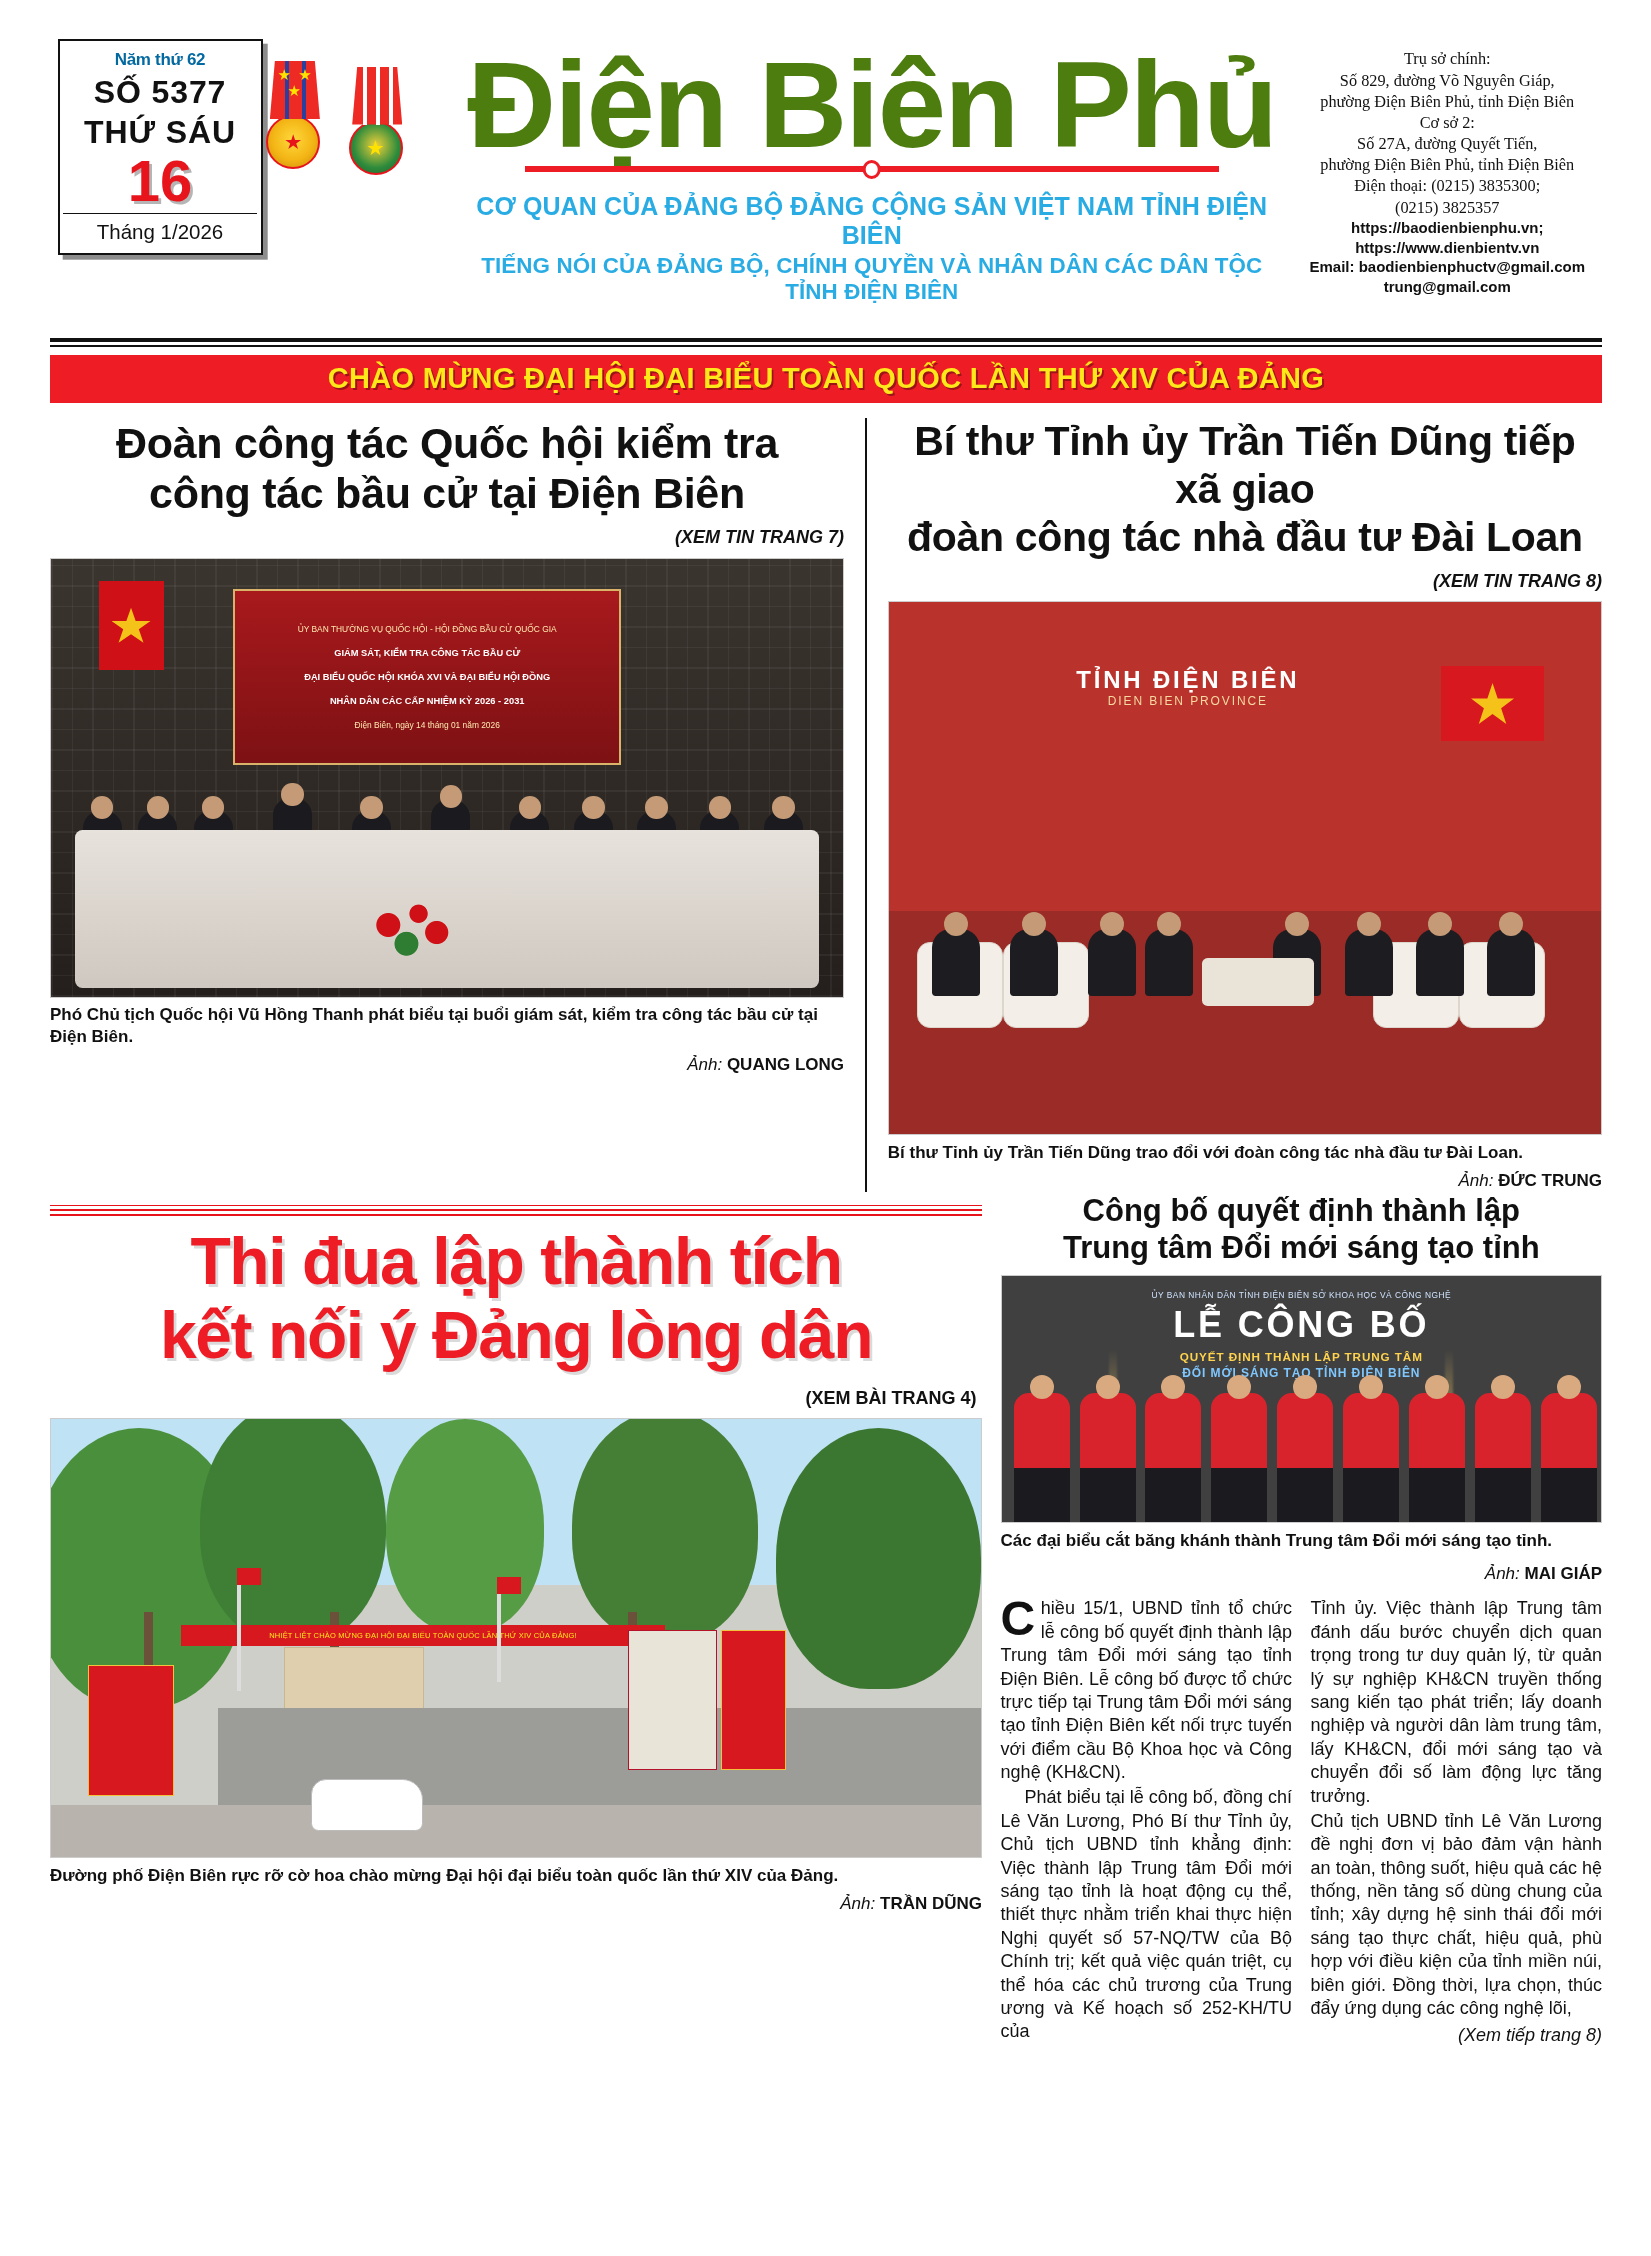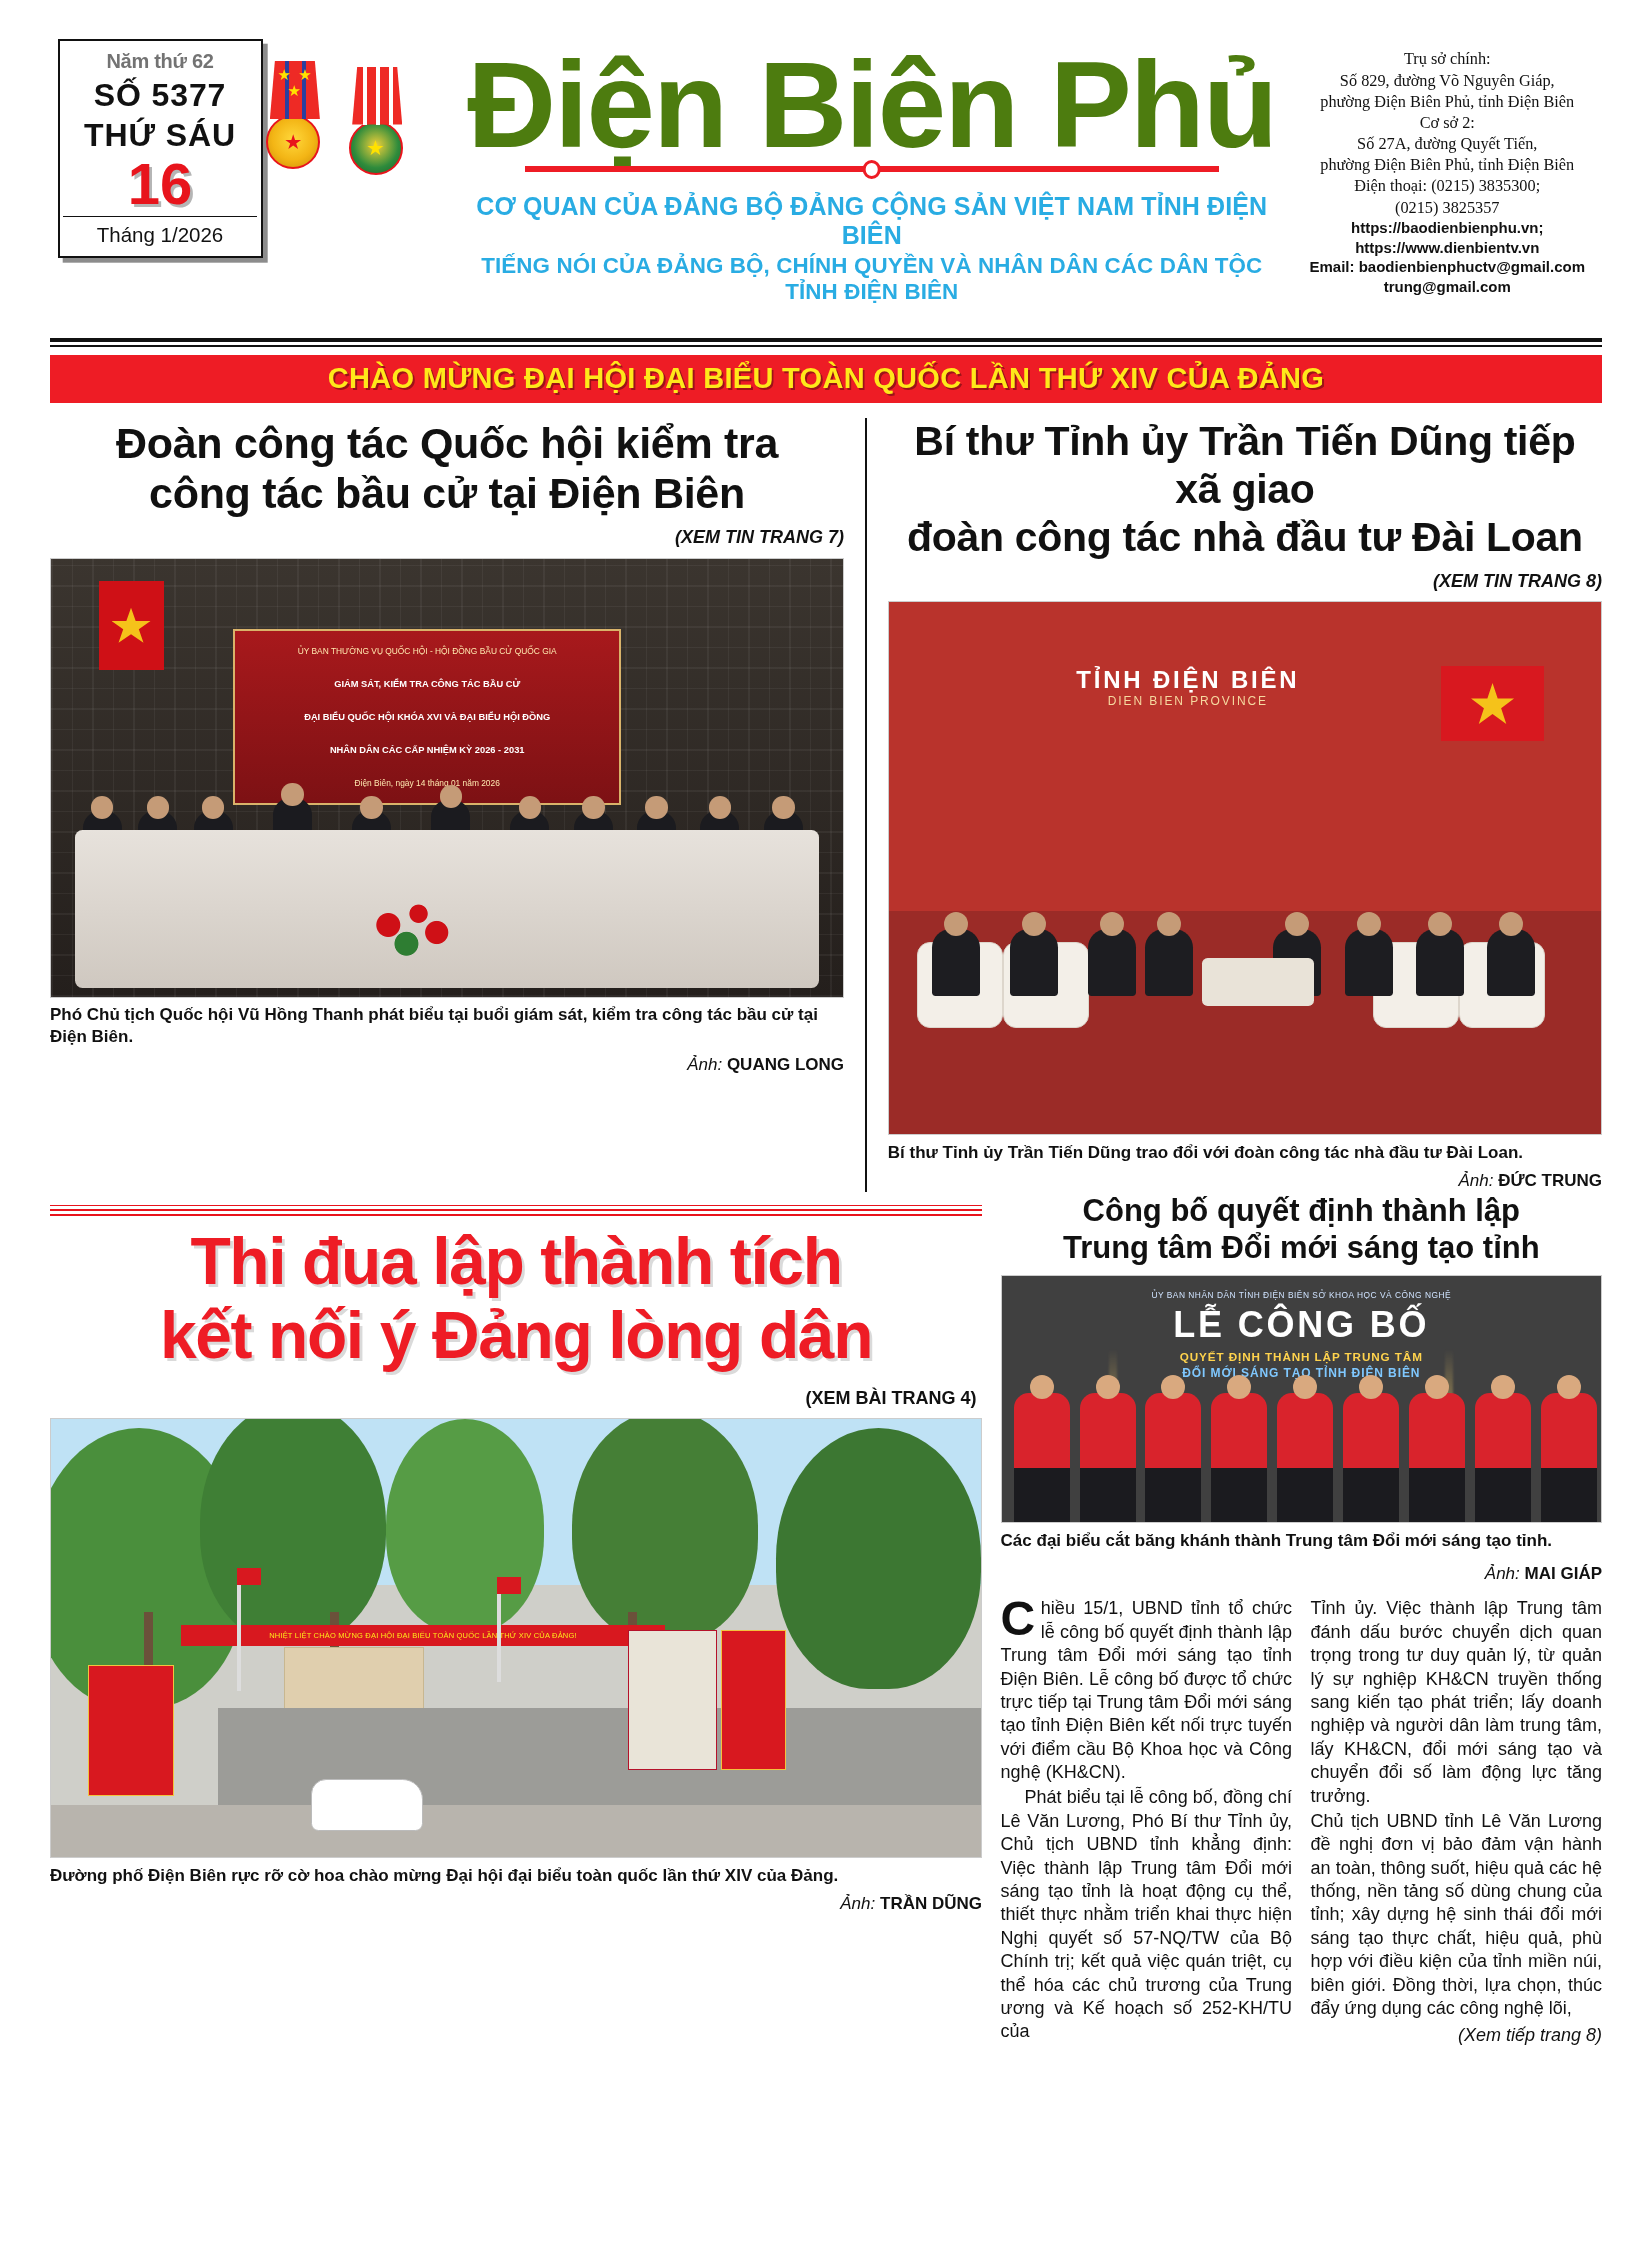--- a/index.html
+++ b/index.html
@@ -13,21 +13,21 @@
 
   
   .masthead { position: relative; height: 308px; display: flex; align-items: flex-start; }
 
   .issue-box {
     width: 205px; margin-left: 7.5px; margin-top: 13px;
     border: 2.8px solid #111; background: #fff;
     box-shadow: 4.7px 4.7px 0 rgba(0,0,0,.45);
     text-align: center; padding: 9.3px 3.7px 9.3px;
   }
-  .issue-line1 { font-size: 20px; font-weight: bold; letter-spacing: -0.3px; color:#737373; margin-bottom: 3.7px; }
+  .issue-line1 { font-size: 17px; font-weight: bold; letter-spacing: -0.3px; color:#0369a1; margin-bottom: 3.7px; }
   .issue-line2 { font-size: 32px; font-weight: bold; color:#111; font-stretch: condensed; letter-spacing:0.9px; margin-bottom: 2.8px;}
   .issue-line3 { font-size: 32px; font-weight: bold; color:#111; letter-spacing:0.9px; margin-bottom: 0px;}
   .issue-day {
     font-size: 58px; font-weight: bold; color: #e8141c; line-height: .95;
     text-shadow: 2.8px 2.8px 0 rgba(120,120,120,.55); margin: 1.9px 0 5.6px;
   }
   .issue-month { font-size: 20.5px; color:#111; border-top: 1.9px solid #111; padding-top: 5.6px; }
 
   .medals { width: 196px; margin-top: 35px; position: relative; }
   .medal { position:absolute; width: 58px; }
@@ -129,22 +129,22 @@
   .ph-meeting .wallpat {
     position:absolute; inset:0;
     background:
       repeating-linear-gradient(90deg, rgba(255,255,255,.05) 0 1.9px, transparent 1.9px 20.5px),
       repeating-linear-gradient(0deg, rgba(255,255,255,.05) 0 1.9px, transparent 1.9px 20.5px),
       linear-gradient(#3b352f,#241f1c);
   }
   .ph-meeting .screen {
     position:absolute; left: 23%; top: 7%; width: 49%; height: 40%;
     background: linear-gradient(#a8191c,#7d1114); border: 2.8px solid #d9b36a;
-    display:flex; flex-direction:column; align-items:center; justify-content:center; gap: 23px;
-    color:#ffe9b0; font-size: 8.4px; text-align:center; padding: 5.6px; margin-top: 40px;
+    display:flex; flex-direction:column; align-items:center; justify-content:center; gap: 14px;
+    color:#ffe9b0; font-size: 8.4px; text-align:center; padding: 5.6px;
   }
   .ph-meeting .screen .big { font-size: 9.3px; font-weight:bold; color:#fff;}
   .ph-meeting .flag {
     position:absolute; left: 6%; top: 5%; width: 65px; height: 89px; background:#cf1016;
     display:flex;align-items:center;justify-content:center;
   }
   .ph-meeting .flag .sym { width: 39px; height: 35px; background:#f5c21a; clip-path: polygon(50% 0,62% 38%,100% 38%,70% 62%,82% 100%,50% 76%,18% 100%,30% 62%,0 38%,38% 38%); }
   .ph-meeting .table {
     position:absolute; left: 3%; right:3%; bottom: 2%; height: 36%;
     background: linear-gradient(#e7e2dc,#cfc8c0); border-radius: 7.5px;

